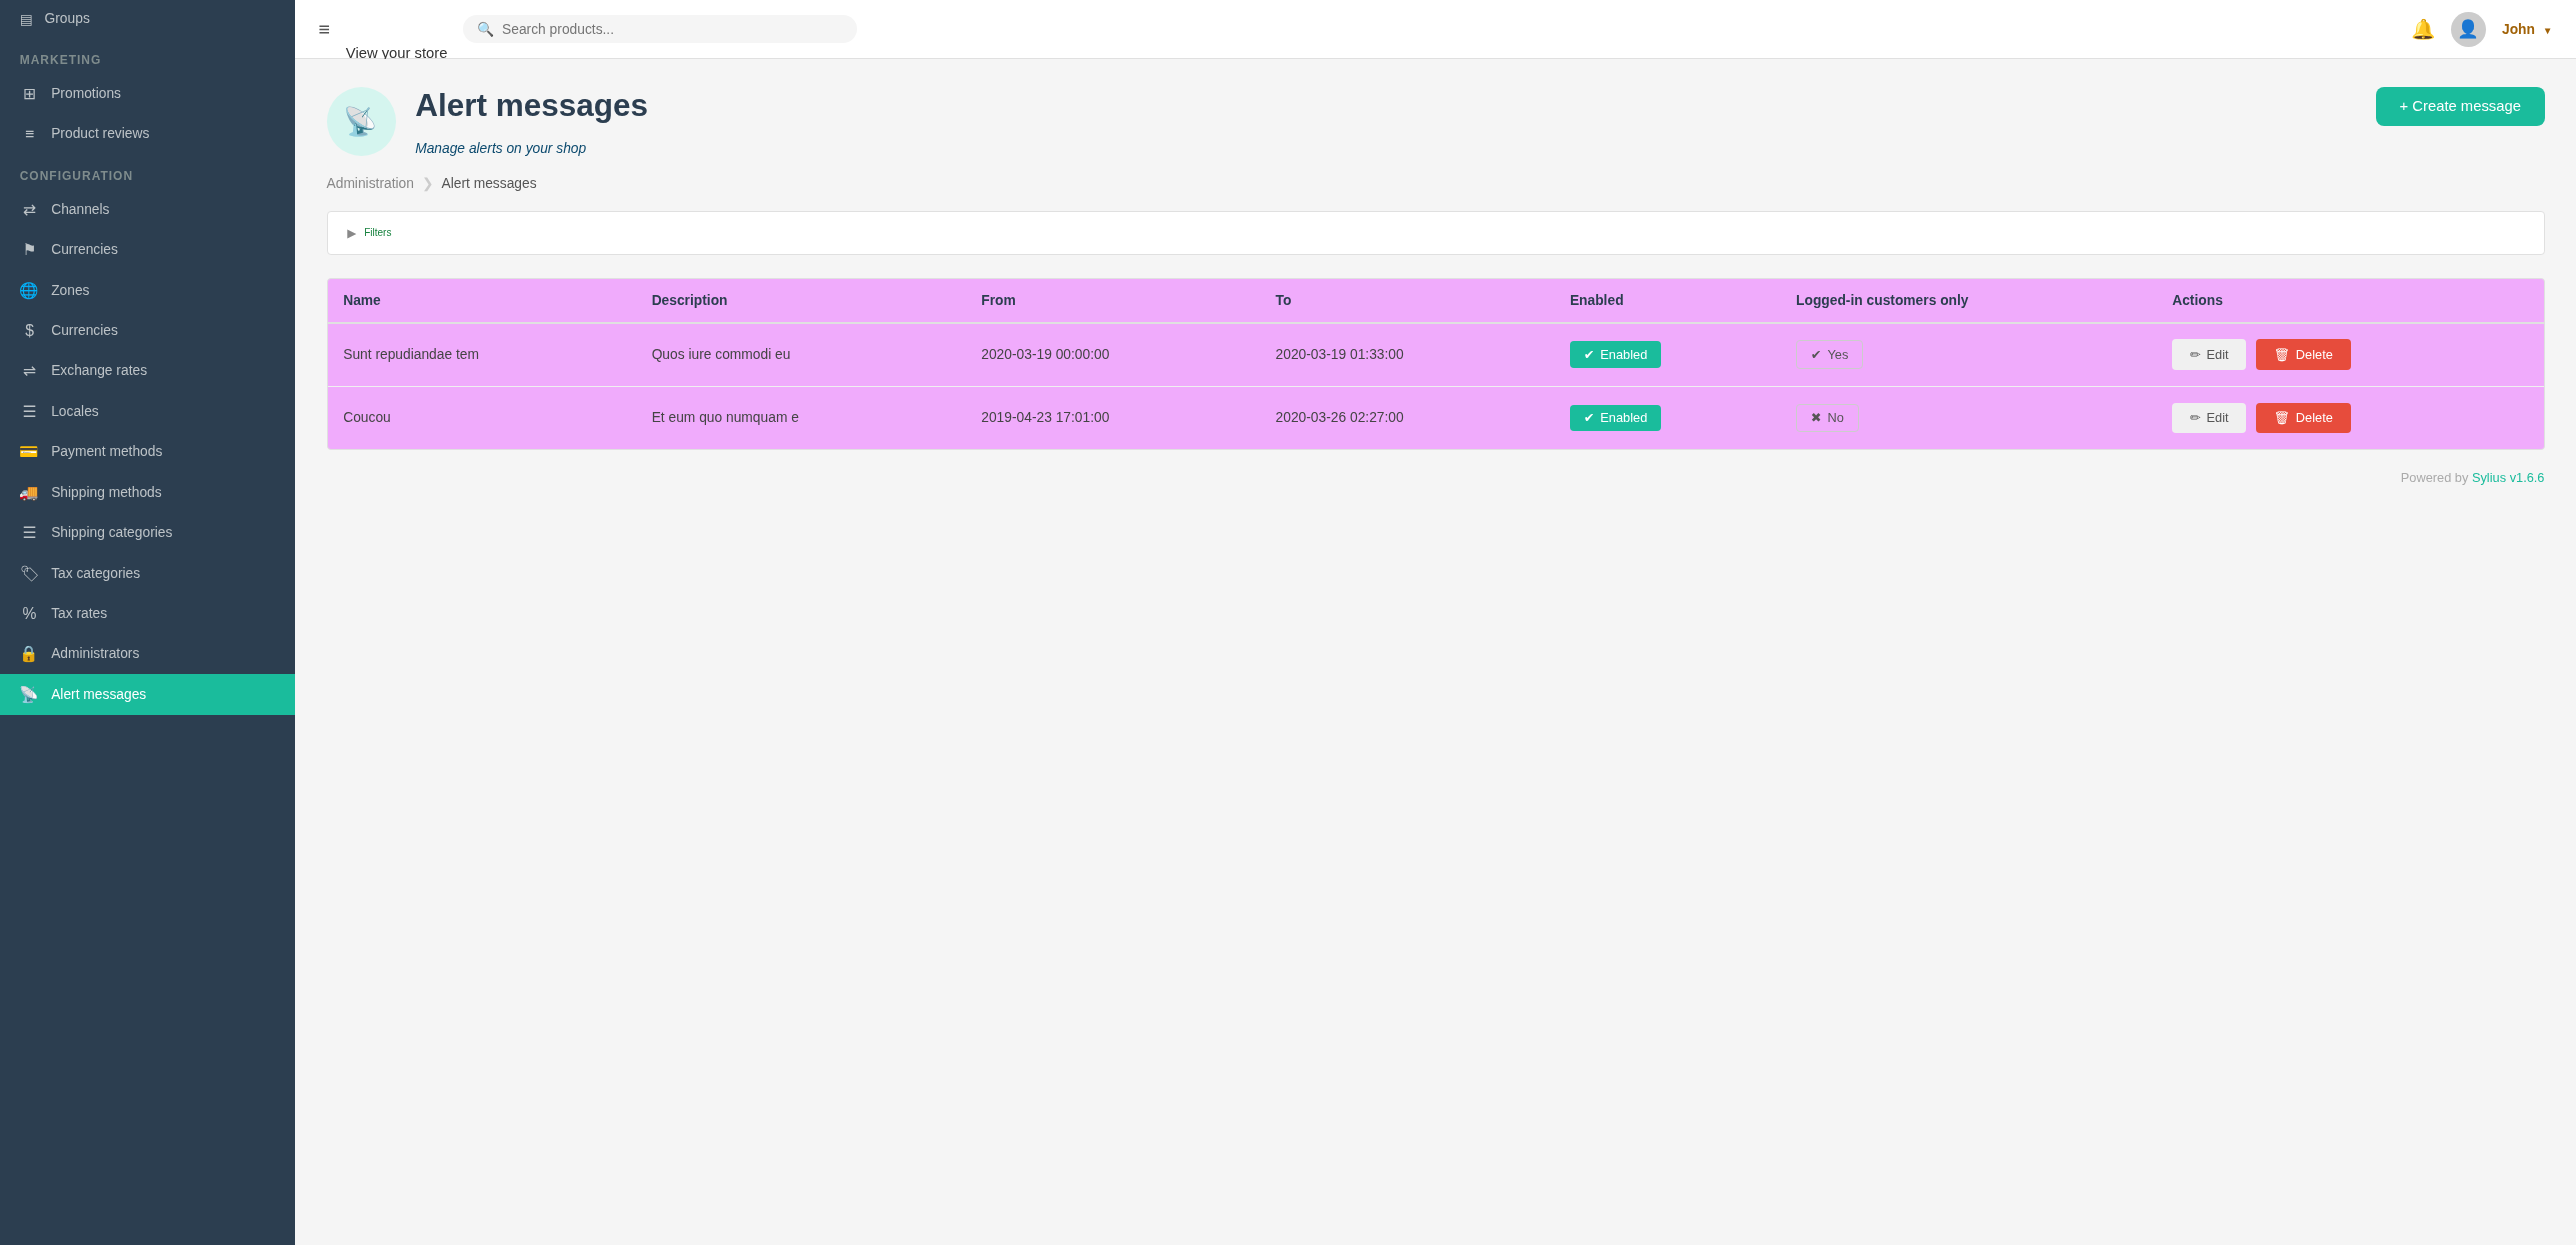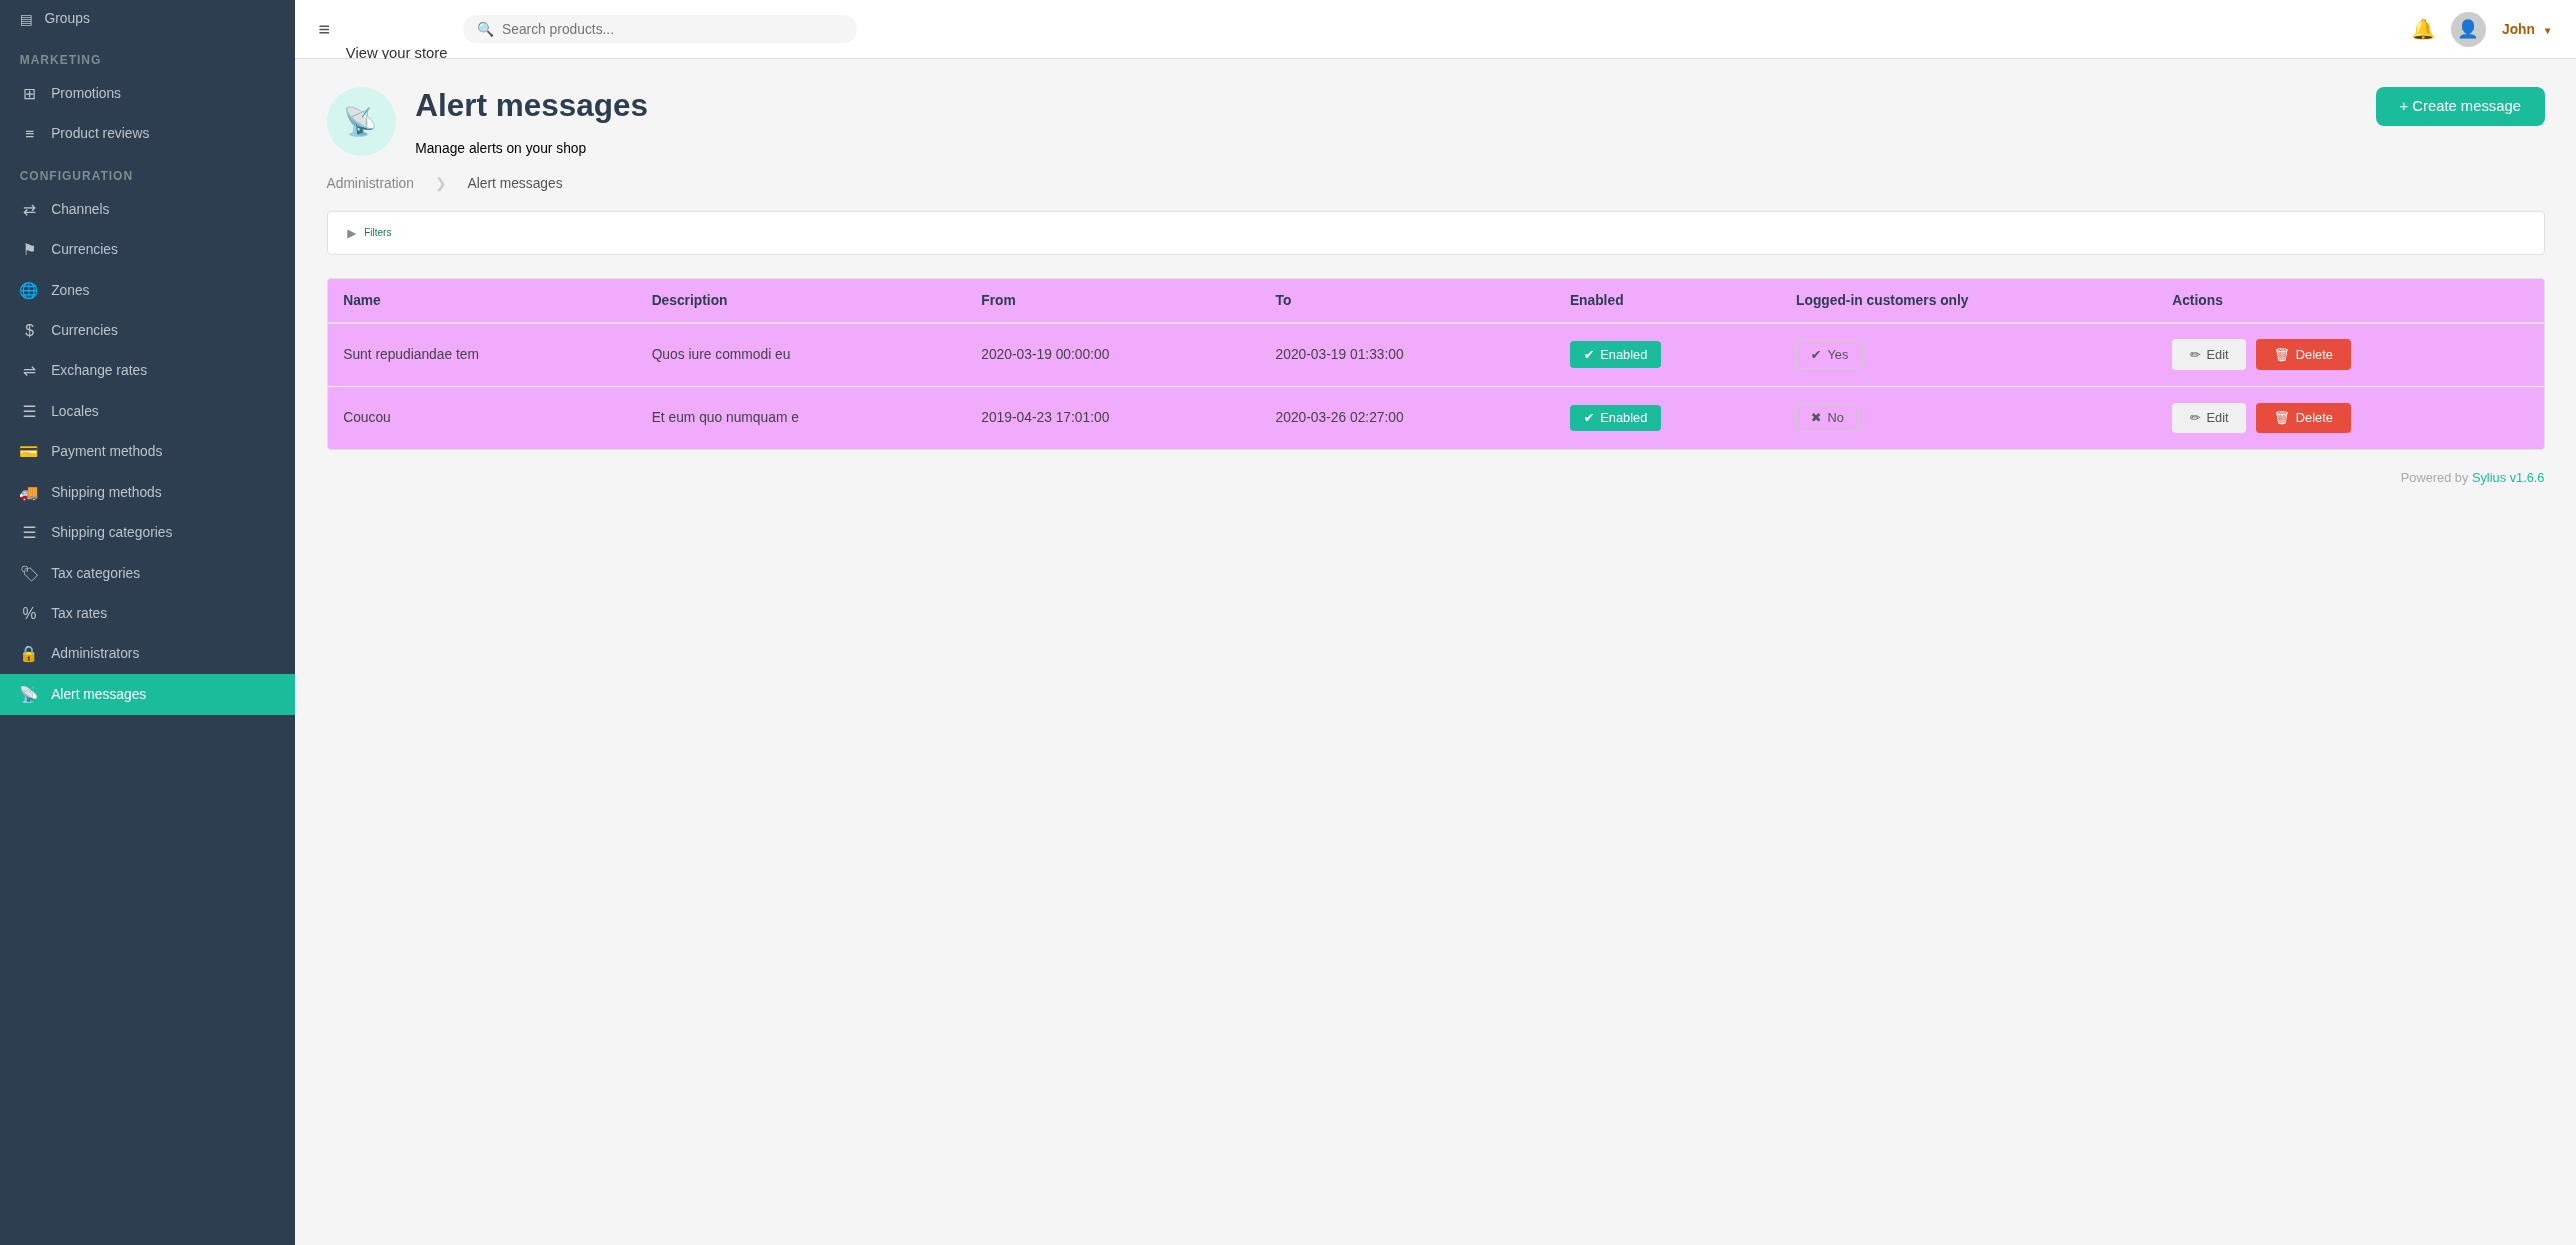--- a/index.html
+++ b/index.html
@@ -160,42 +160,43 @@
       font-size: 27.6px;
       color: #1abc9c;
     }
     .page-title {
       font-size: 31.5px;
       font-weight: bold;
       color: #2c3e50;
     }
     .page-subtitle {
       font-size: 13.8px;
-      color: #000000;
+      color: #0c4a6e;
       margin-top: 17px;
+      font-style: italic;
     }
     .create-btn {
       background: #1abc9c;
       color: #fff;
       border: none;
       border-radius: 8px;
       padding: 11.8px 23.6px;
       font-size: 14.8px;
       cursor: pointer;
       display: flex;
       align-items: center;
       gap: 7.9px;
       font-weight: 500;
     }
 
     
     .breadcrumb {
       display: flex;
       align-items: center;
-      gap: 21px;
+      gap: 8px;
       font-size: 13.8px;
       color: #888;
       margin-bottom: 19.7px;
     }
     .breadcrumb-link { color: #888; cursor: pointer; }
     .breadcrumb-sep { color: #ccc; }
     .breadcrumb-current { color: #555; }
 
     
     .filters-panel {

